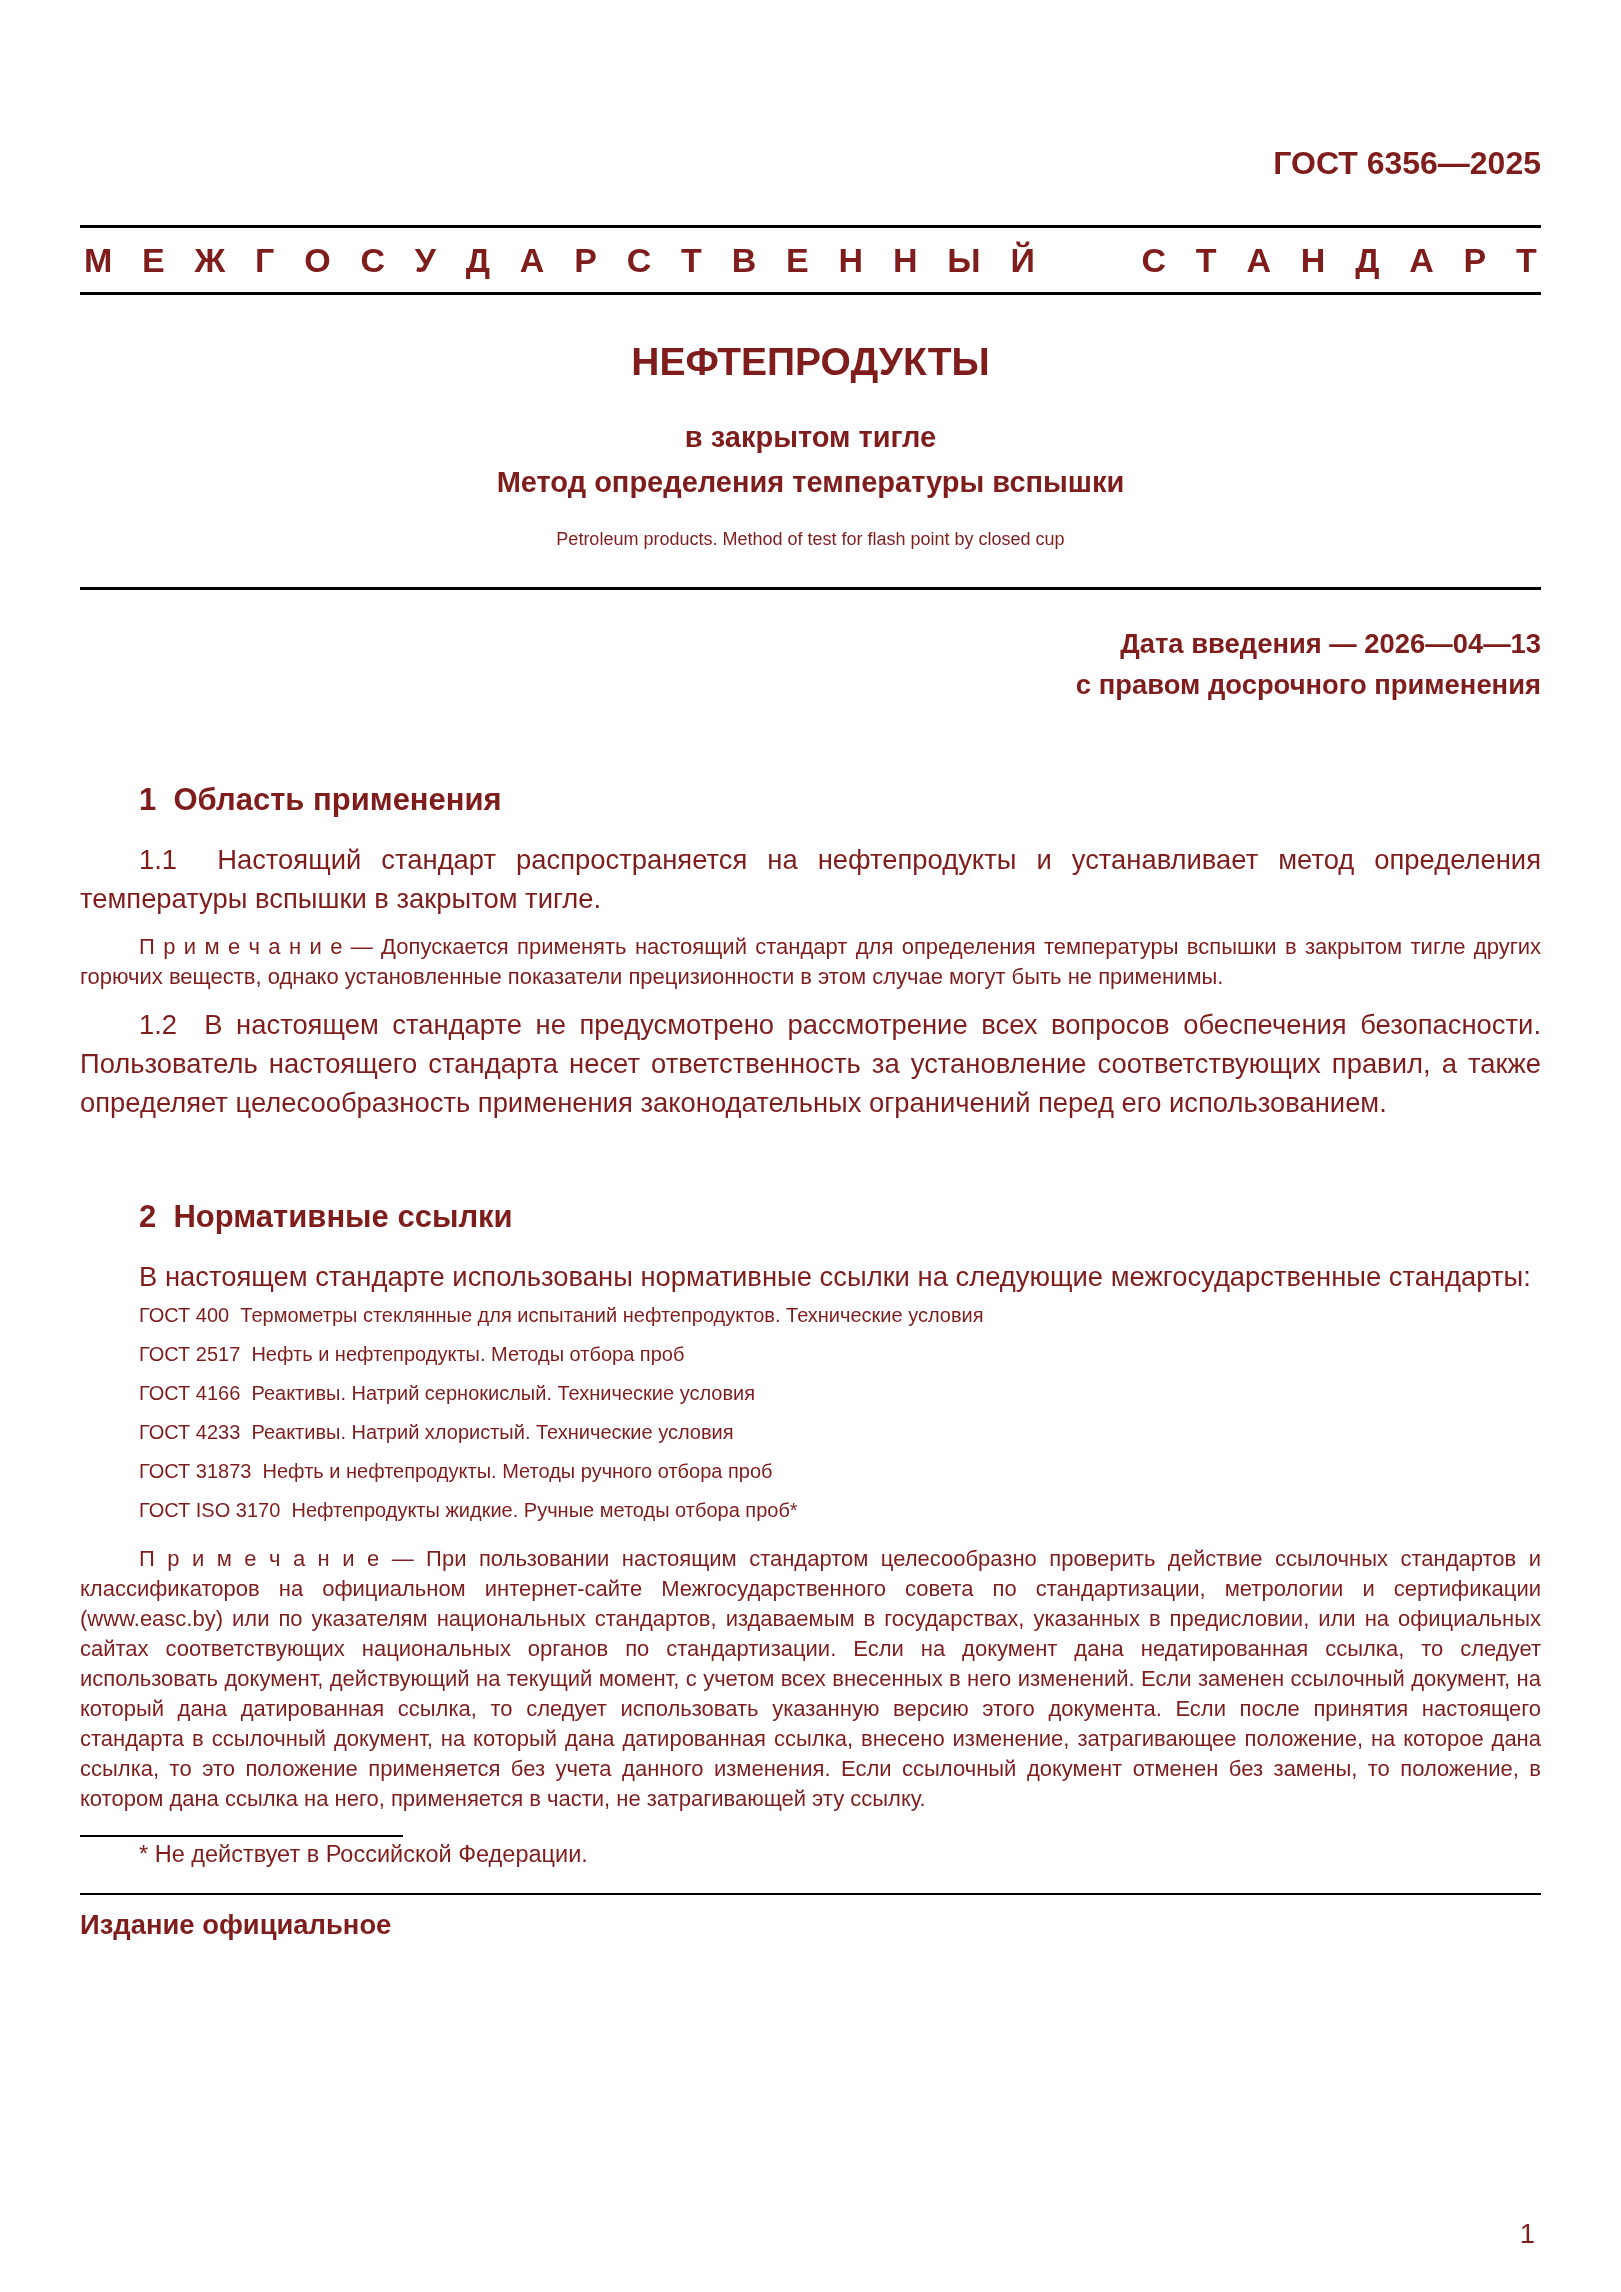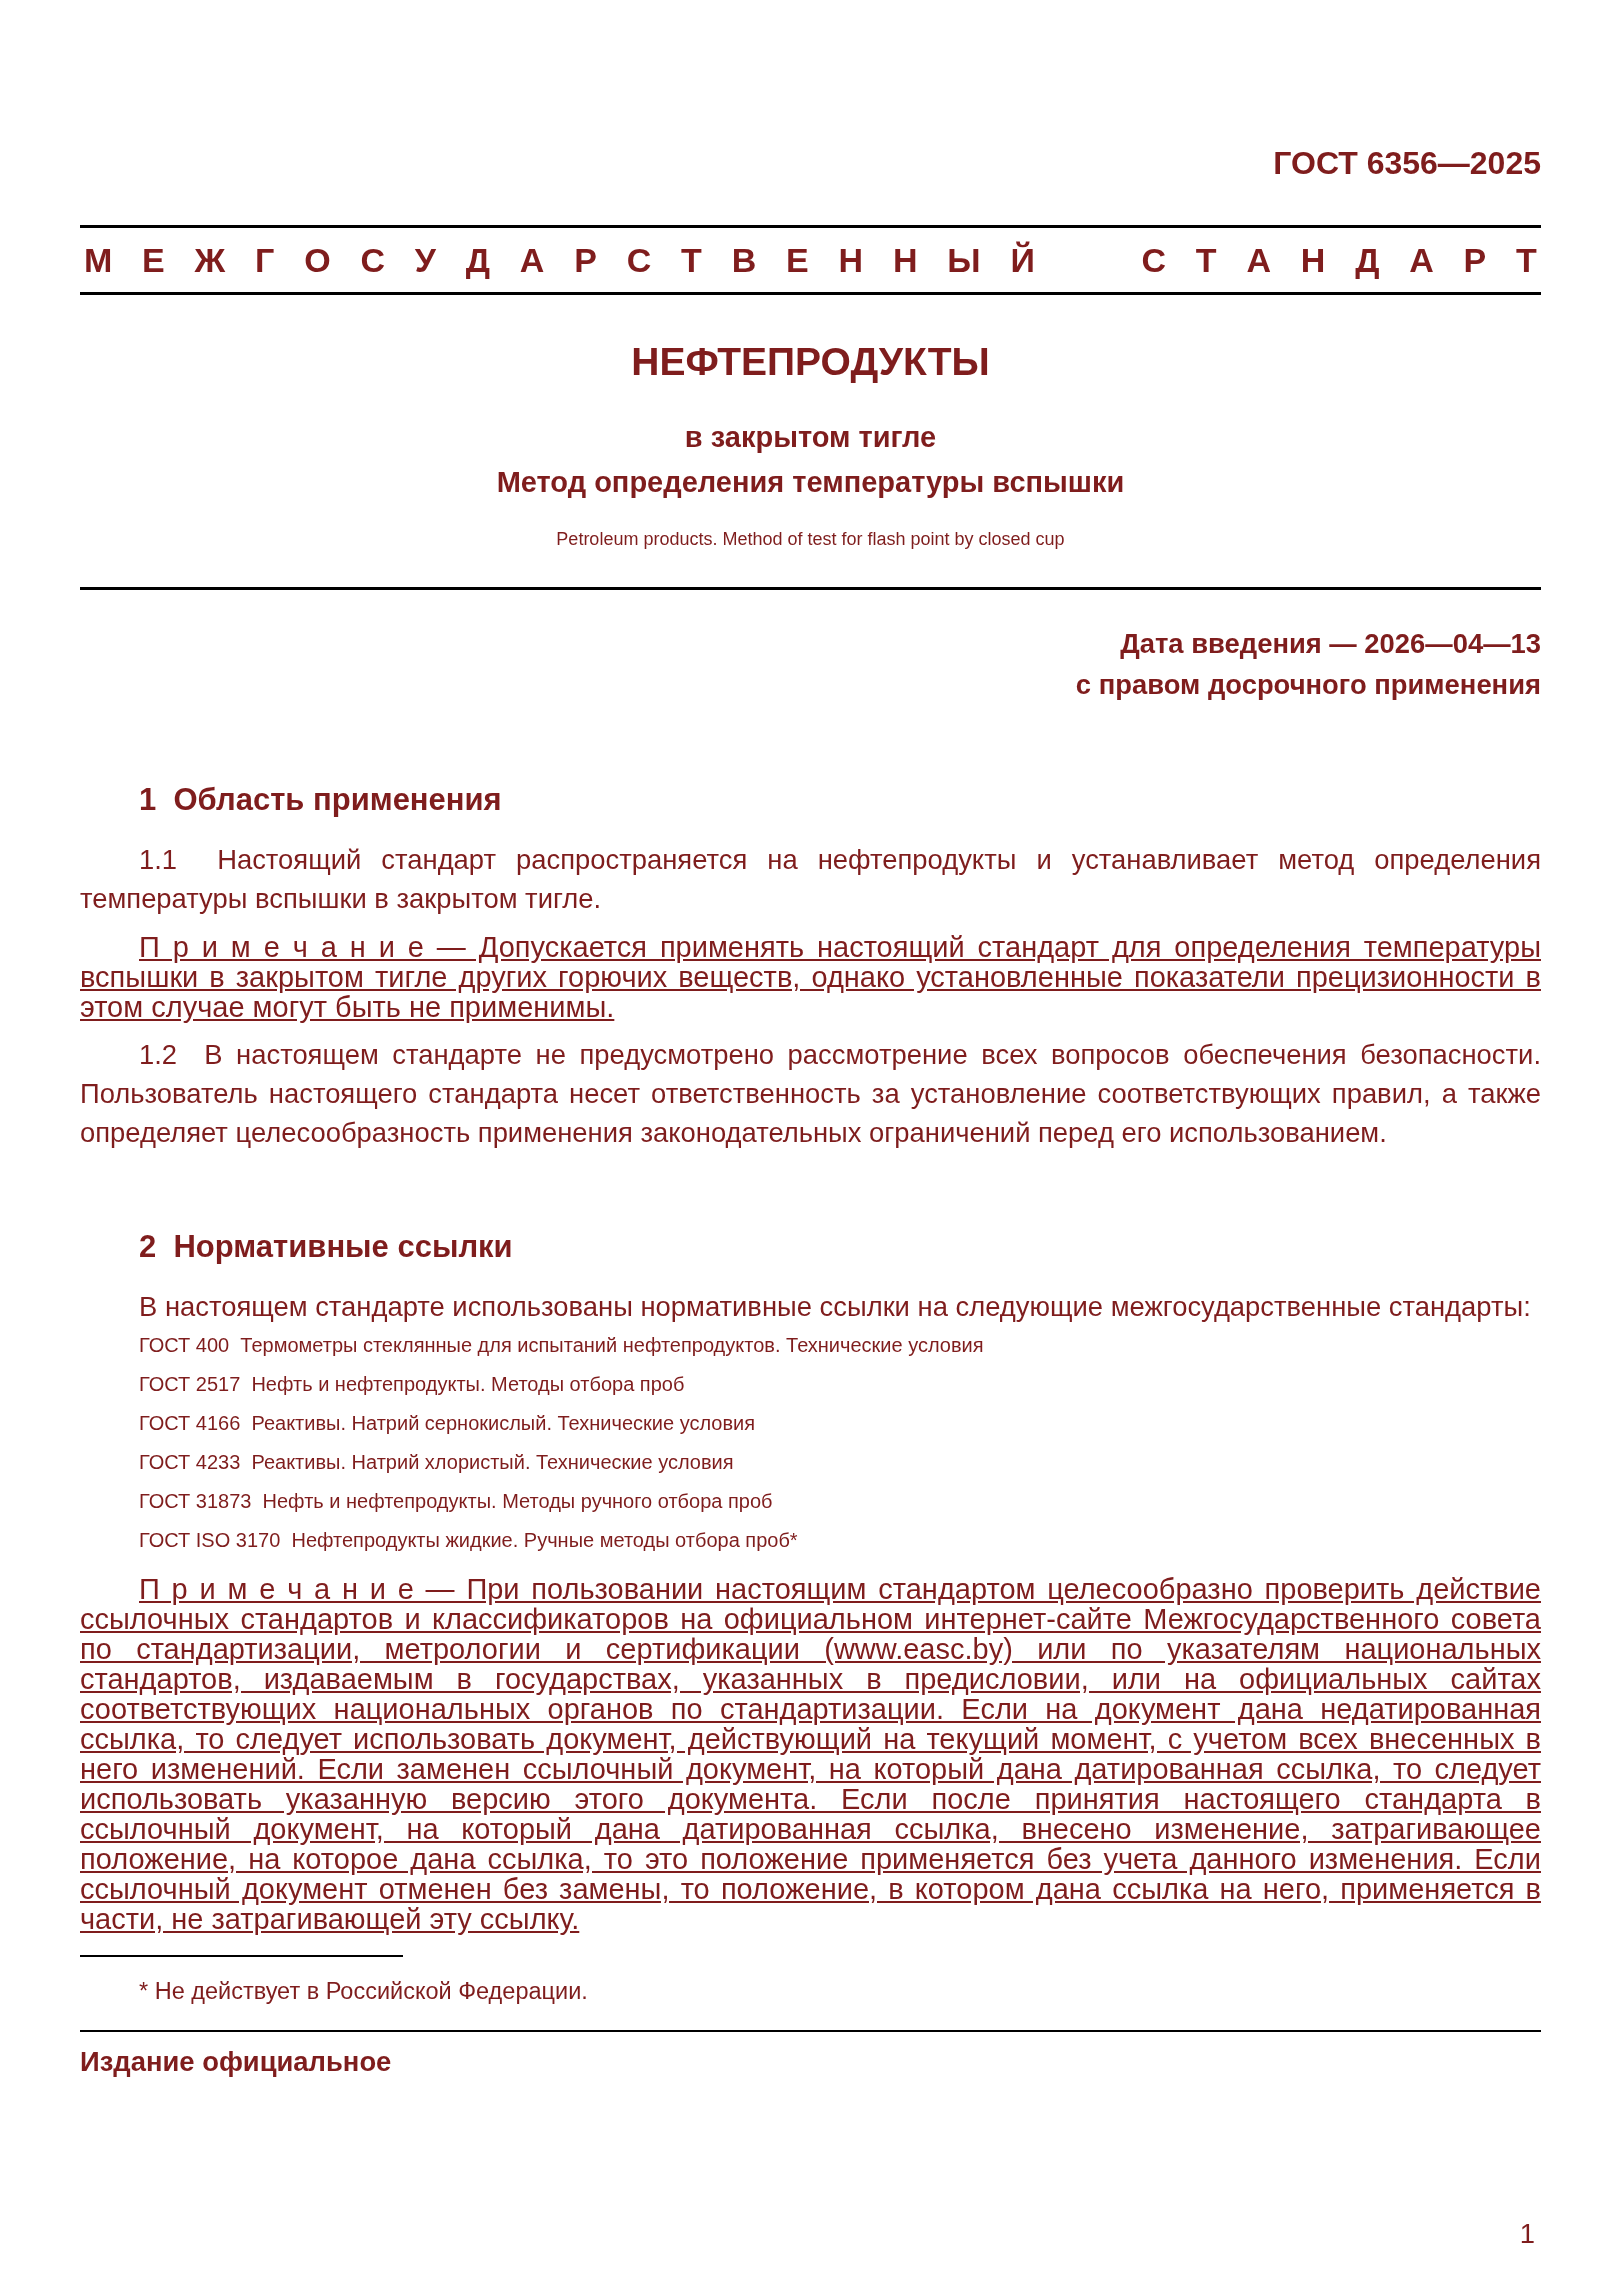--- a/index.html
+++ b/index.html
@@ -23,24 +23,24 @@
   }
   .banner span { display: inline-block; }
   .banner .word-gap { width: 47px; }
   .subject { text-align: center; font-weight: bold; font-size: 39px; margin-top: 45px; }
   .doc-title { text-align: center; font-weight: bold; font-size: 29px; line-height: 45px; margin-top: 31px; }
   .title-en { text-align: center; font-size: 18px; margin-top: 24px; margin-bottom: 37px; }
   .date-block { text-align: right; font-weight: bold; font-size: 27.4px; line-height: 41px; margin-top: 33px; }
   .sec-heading { font-size: 31px; font-weight: bold; margin: 76px 0 0 59px; line-height: 37px; }
   .body { font-size: 27.4px; line-height: 39px; text-align: justify; text-indent: 59px; margin-top: 13.7px; }
   .sec-heading + .body { margin-top: 21.6px; }
-  .note { font-size: 29px; line-height: 30px; text-align: justify; text-indent: 59px; margin-top: 13.7px; text-decoration: underline; }
+  .note { font-size: 22px; line-height: 30px; text-align: justify; text-indent: 59px; margin-top: 13.7px; }
   .ref-list { margin-left: 59px; font-size: 20px; line-height: 39px; }
   .footnote-rule { width: 323px; border-top: 2px solid #000; margin-top: 21.6px; }
-  .footnote { font-size: 23.5px; line-height: 30px; text-indent: 59px; margin-top: 19px; text-align: left; }
+  .footnote { font-size: 23.5px; line-height: 30px; text-indent: 59px; margin-top: 2px; text-align: left; }
   .footer-rule { border-top: 2.9px solid #000; margin-top: 23.5px; }
   .edition { font-weight: bold; font-size: 27.4px; margin-top: 14.7px; }
   .page-number { position: absolute; right: 86px; bottom: 43px; font-size: 27.4px; }
 </style>
 </head>
 <body>
 
 <div class="page">
 
   <div class="doc-number">ГОСТ 6356—2025</div>

